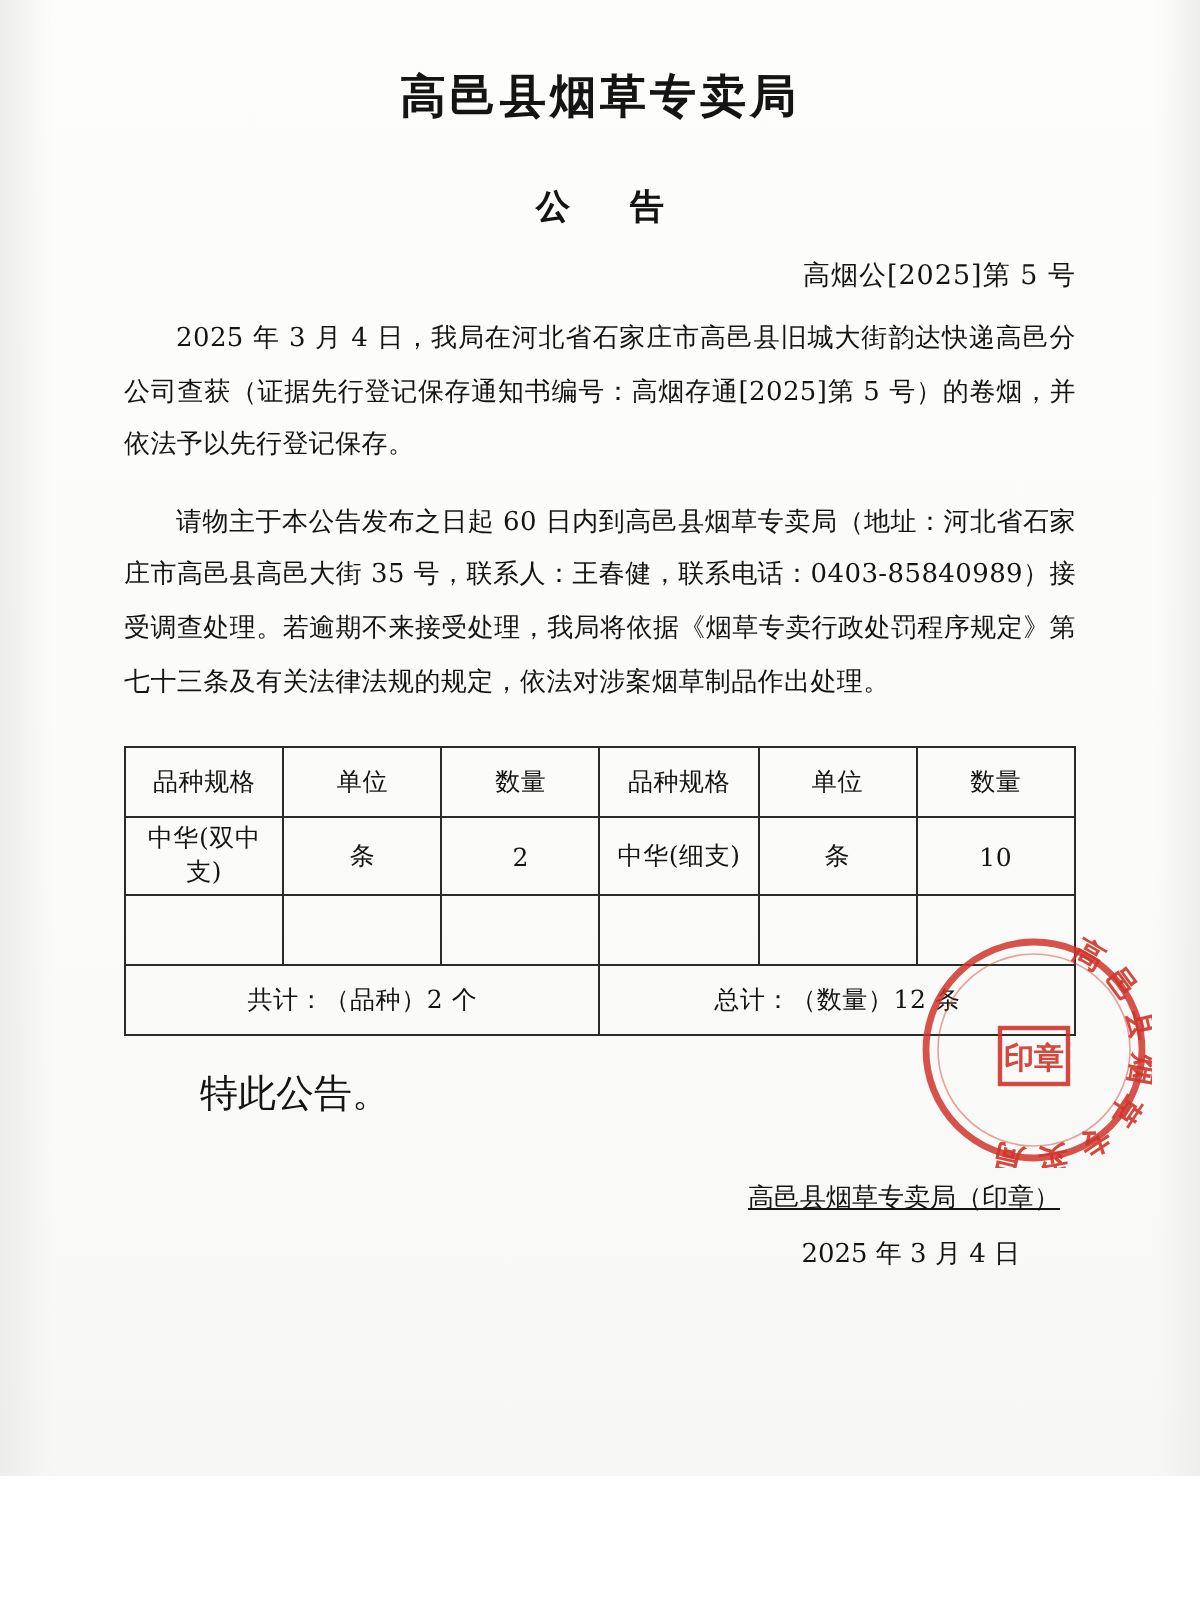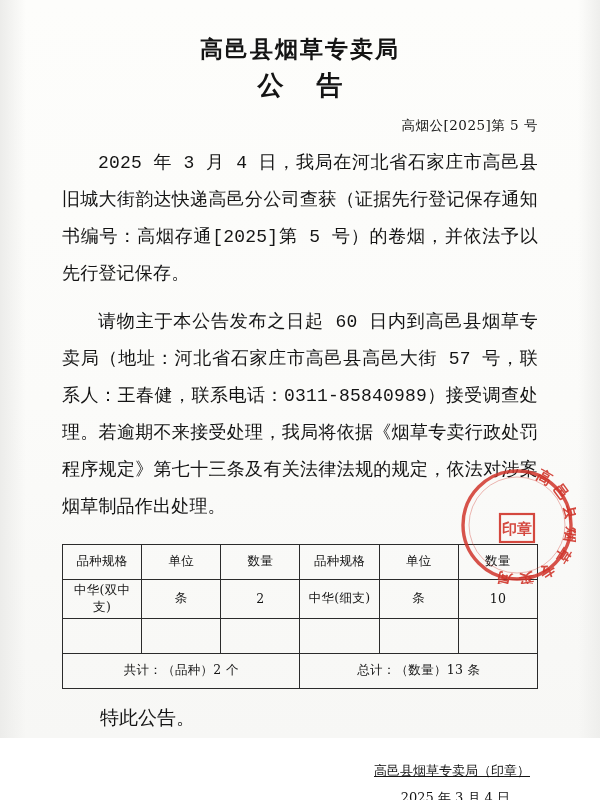--- a/index.html
+++ b/index.html
@@ -45,41 +45,40 @@
   }
   .title {
     text-align: center;
     font-size: 23px;
     font-weight: bold;
     letter-spacing: 2px;
     line-height: 1.3;
   }
   .subtitle {
     text-align: center;
-    font-size: 26px;
+    font-size: 17px;
     font-weight: bold;
     letter-spacing: 12px;
-    margin-top: 4px;
+    margin-top: 28px;
     text-indent: 12px;
   }
   .docnum {
     text-align: right;
     font-size: 13.5px;
     margin-top: 14px;
     letter-spacing: 0.5px;
   }
   .para {
-    font-size: 18px;
+    font-size: 13px;
     line-height: 2.05;
     text-align: justify;
     text-justify: inter-ideograph;
     text-indent: 2em;
     margin-top: 10px;
     letter-spacing: 0.2px;
-    font-family: Liberation Mono, monospace;
   }
   .para.second {
     margin-top: 12px;
   }
   table.goods {
     margin-top: 18px;
     border-collapse: collapse;
     width: 476px;
     table-layout: fixed;
   }
@@ -135,21 +134,21 @@
 
 <div class="page">
 
   <div class="doc">
 
     <div class="title">高邑县烟草专卖局</div>
     <div class="subtitle">公 告</div>
     <div class="docnum">高烟公[2025]第 5 号</div>
 
     <div class="para">2025 年 3 月 4 日，我局在河北省石家庄市高邑县旧城大街韵达快递高邑分公司查获（证据先行登记保存通知书编号：高烟存通[2025]第 5 号）的卷烟，并依法予以先行登记保存。</div>
-    <div class="para second">请物主于本公告发布之日起 60 日内到高邑县烟草专卖局（地址：河北省石家庄市高邑县高邑大街 57 号，联系人：王春健，联系电话：0311-85840989）接受调查处理。若逾期不来接受处理，我局将依据《烟草专卖行政处罚程序规定》第七十三条及有关法律法规的规定，依法对涉案烟草制品作出处理。</div>
+    <div class="para second">请物主于本公告发布之日起 60 日内到高邑县烟草专卖局（地址：河北省石家庄市高邑县高邑大街 35 号，联系人：王春健，联系电话：0403-85840989）接受调查处理。若逾期不来接受处理，我局将依据《烟草专卖行政处罚程序规定》第七十三条及有关法律法规的规定，依法对涉案烟草制品作出处理。</div>
 
     <table class="goods">
       <tbody>
           <tr class="head">
         <td>品种规格</td>
         <td>单位</td>
         <td>数量</td>
         <td>品种规格</td>
         <td>单位</td>
         <td>数量</td>
@@ -165,21 +164,21 @@
       <tr>
         <td></td>
         <td></td>
         <td></td>
         <td></td>
         <td></td>
         <td></td>
       </tr>
       <tr>
         <td class="left-pad" colspan="3">共计：（品种）2 个</td>
-        <td class="left-pad" colspan="3">总计：（数量）13 条</td>
+        <td class="left-pad" colspan="3">总计：（数量）12 条</td>
       </tr>
     </tbody>
       </table>
 
     <div class="note">特此公告。</div>
 
     <div class="signature">
       <span class="sig-line">高邑县烟草专卖局（印章）</span>
       <span class="sig-date">2025 年 3 月 4 日</span>
     </div>

